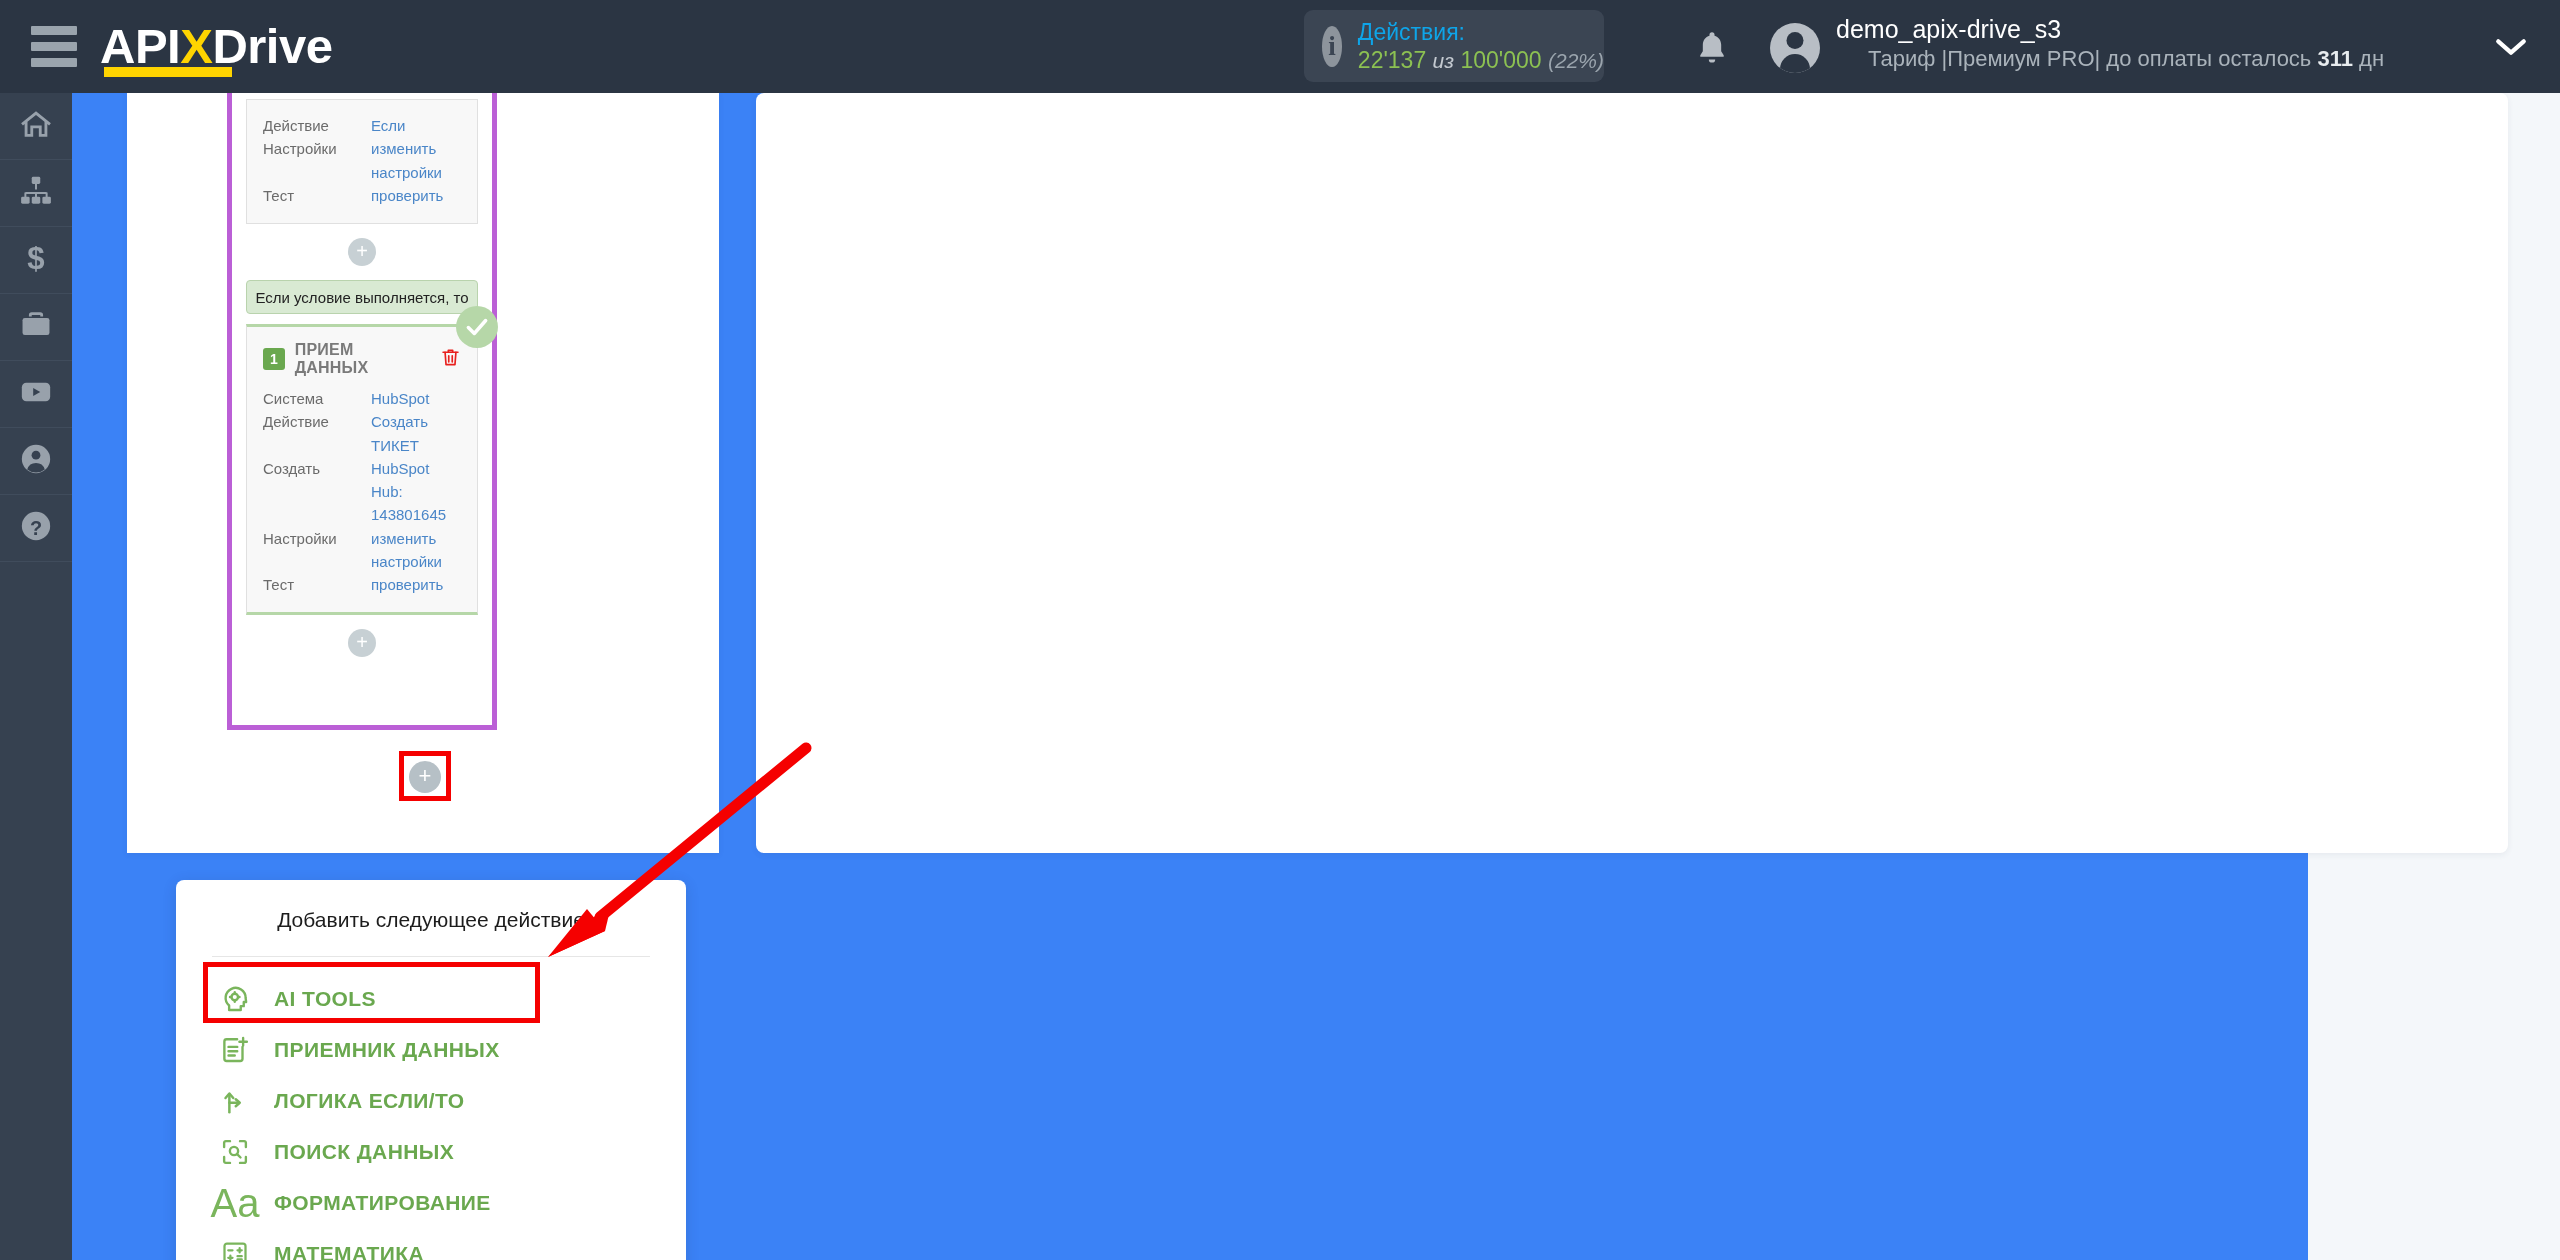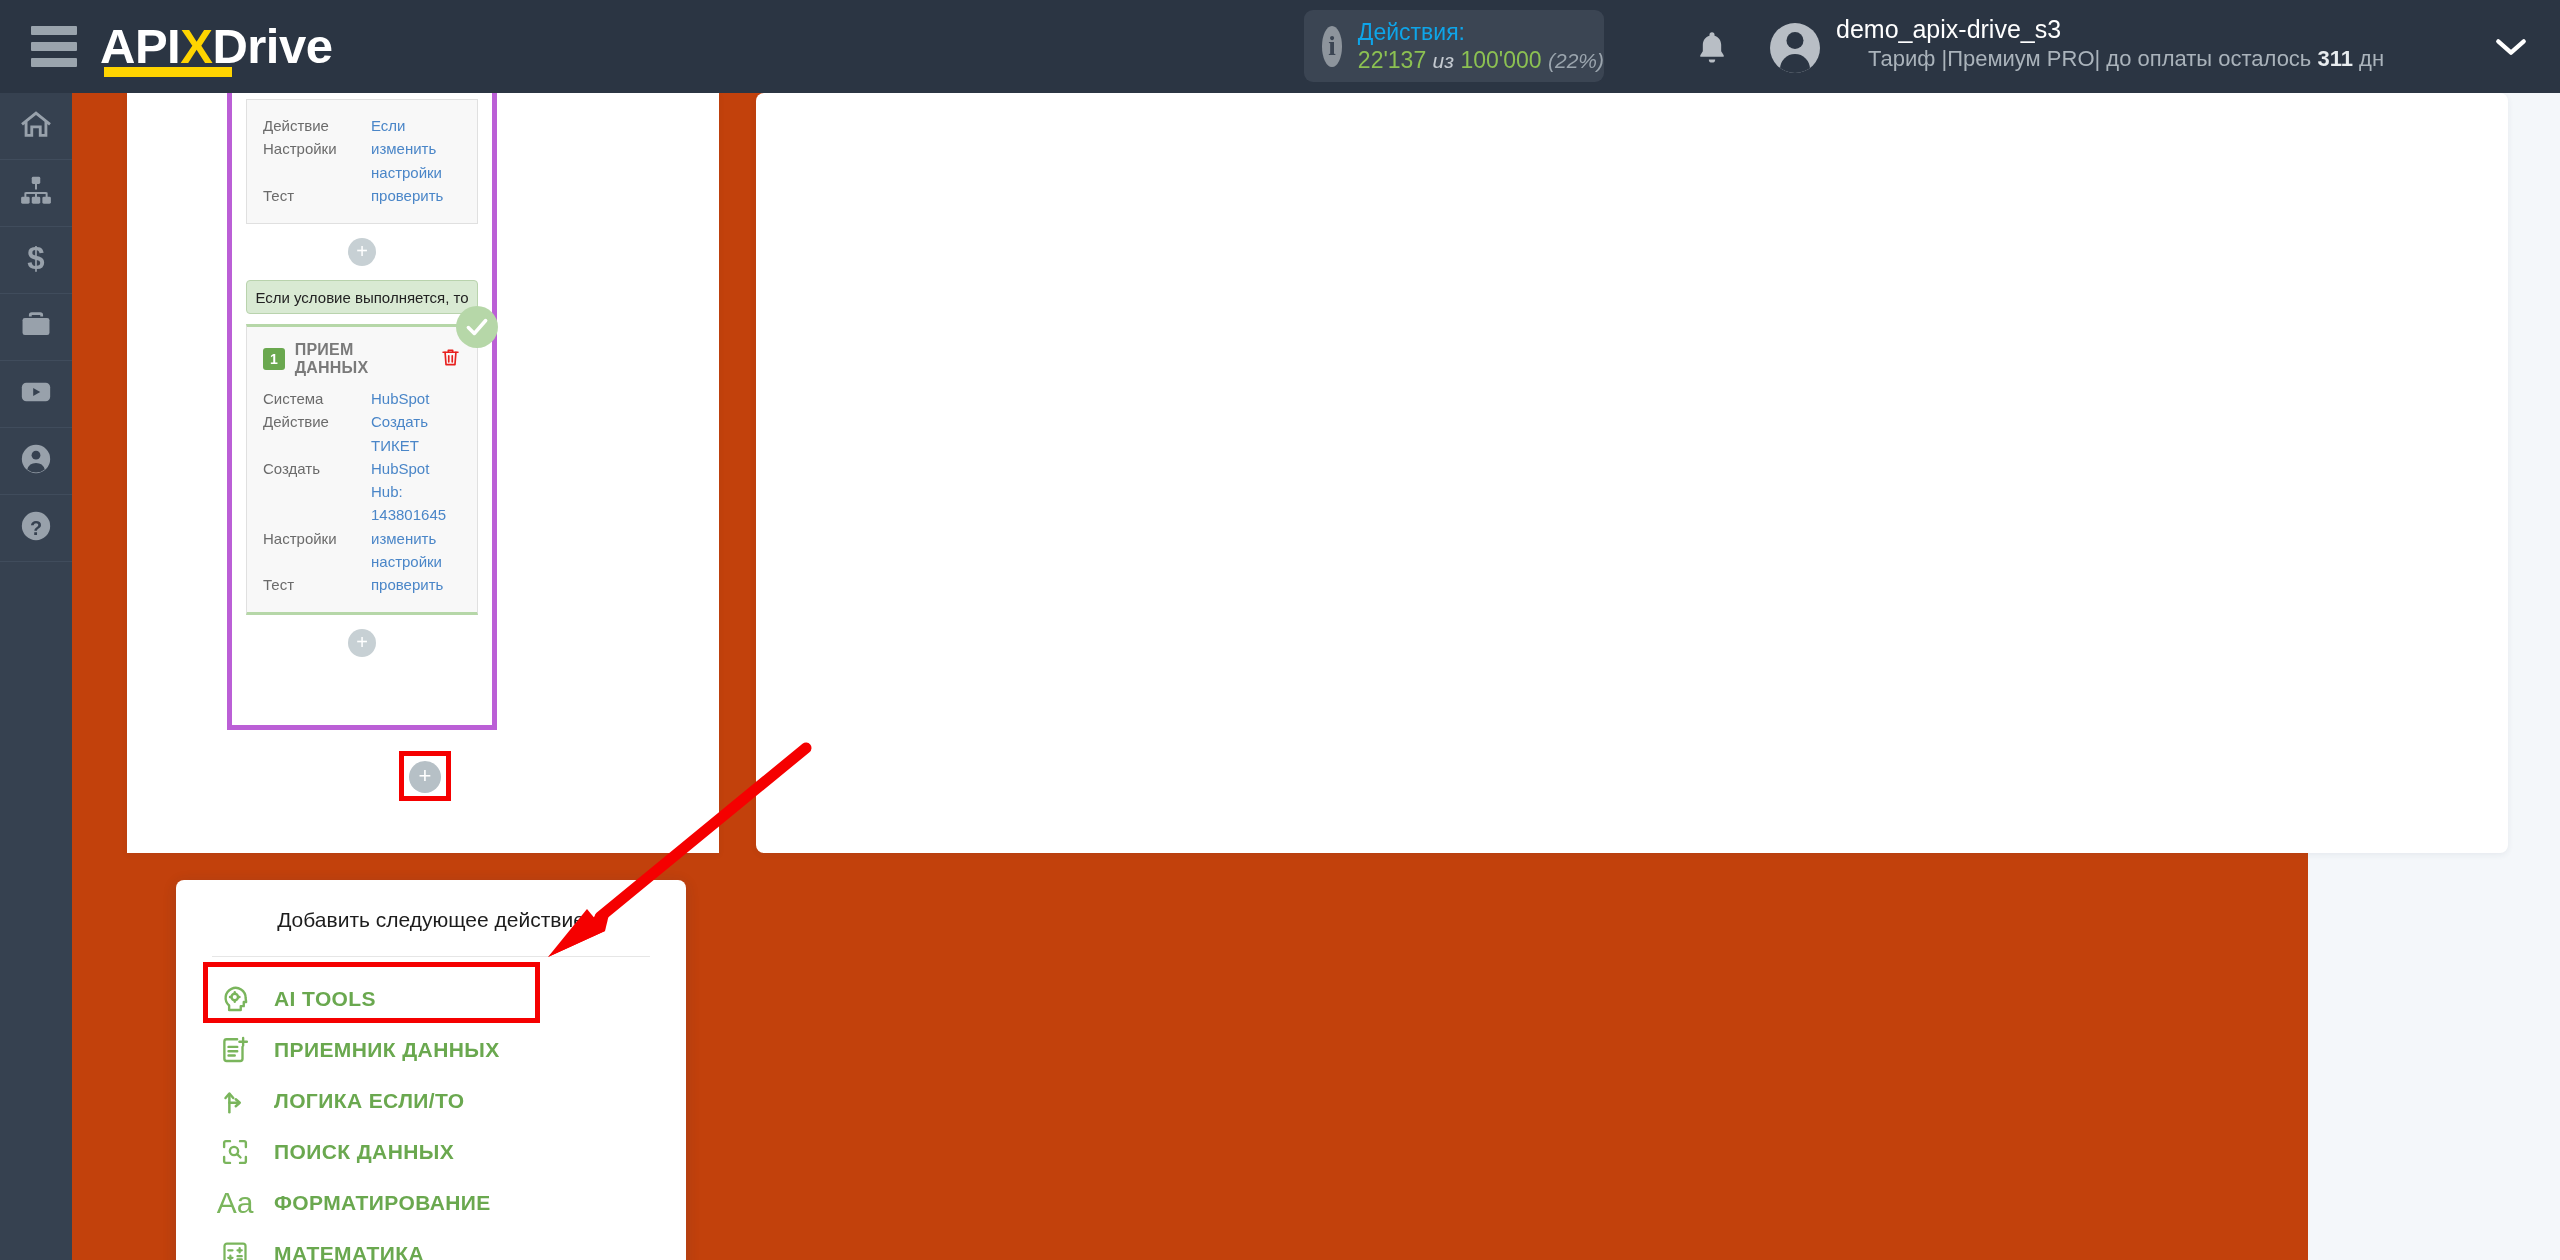--- a/index.html
+++ b/index.html
@@ -78,21 +78,21 @@
     position: absolute; left: 0; top: 93px; width: 72px; height: 1167px;
     background: #364150;
   }
   .rail-item {
     height: 67px; display: flex; align-items: center; justify-content: center;
     border-bottom: 1px solid #404c5c; cursor: pointer;
   }
   .rail-item svg { fill: #98a1ab; }
 
   
-  #canvas { position: absolute; left: 72px; top: 93px; width: 2236px; height: 1167px; background: #c2410c; padding-left: 24px; }
+  #canvas { position: absolute; left: 72px; top: 93px; width: 2236px; height: 1167px; background: #3b82f6; padding-left: 24px; }
 
   
   #main-panel {
     position: absolute; left: 684px; top: 0px; width: 1752px; height: 760px;
     background: #ffffff; border-radius: 8px;
     box-shadow: 0 2px 6px rgba(40,60,90,0.07);
   }
 
   
   #flow-card {
@@ -167,21 +167,21 @@
     text-align: center; font-size: 21px; color: #1d1d1d; padding: 28px 0 24px 0;
   }
   #menu .divider { height: 1px; background: #e6e6e6; margin: 0 36px; }
   #menu .menu-list { padding: 16px 0 0 0; }
   .menu-item {
     display: flex; align-items: center; gap: 22px;
     padding: 0 0 0 42px; height: 51px; cursor: pointer; position: relative;
   }
   .menu-item .mi-icon { width: 34px; height: 34px; display: flex; align-items: center; justify-content: center; flex: none; }
   .menu-item .mi-label { font-size: 21px; font-weight: bold; color: #6aa84f; letter-spacing: .4px; white-space: nowrap; }
-  .menu-item .mi-icon .aa { font-size: 30px; color: #7ab55c; font-weight: normal; line-height: 1; }
+  .menu-item .mi-icon .aa { font-size: 40px; color: #7ab55c; font-weight: normal; line-height: 1; }
 
   
   #hl-plus {
     position: absolute; left: 399px; top: 751px; width: 52px; height: 50px;
     border: 5px solid #f50000; z-index: 60; pointer-events: none;
   }
   #hl-logic {
     position: absolute; left: 203px; top: 962px; width: 337px; height: 61px;
     border: 5px solid #f50000; z-index: 60; pointer-events: none;
   }

